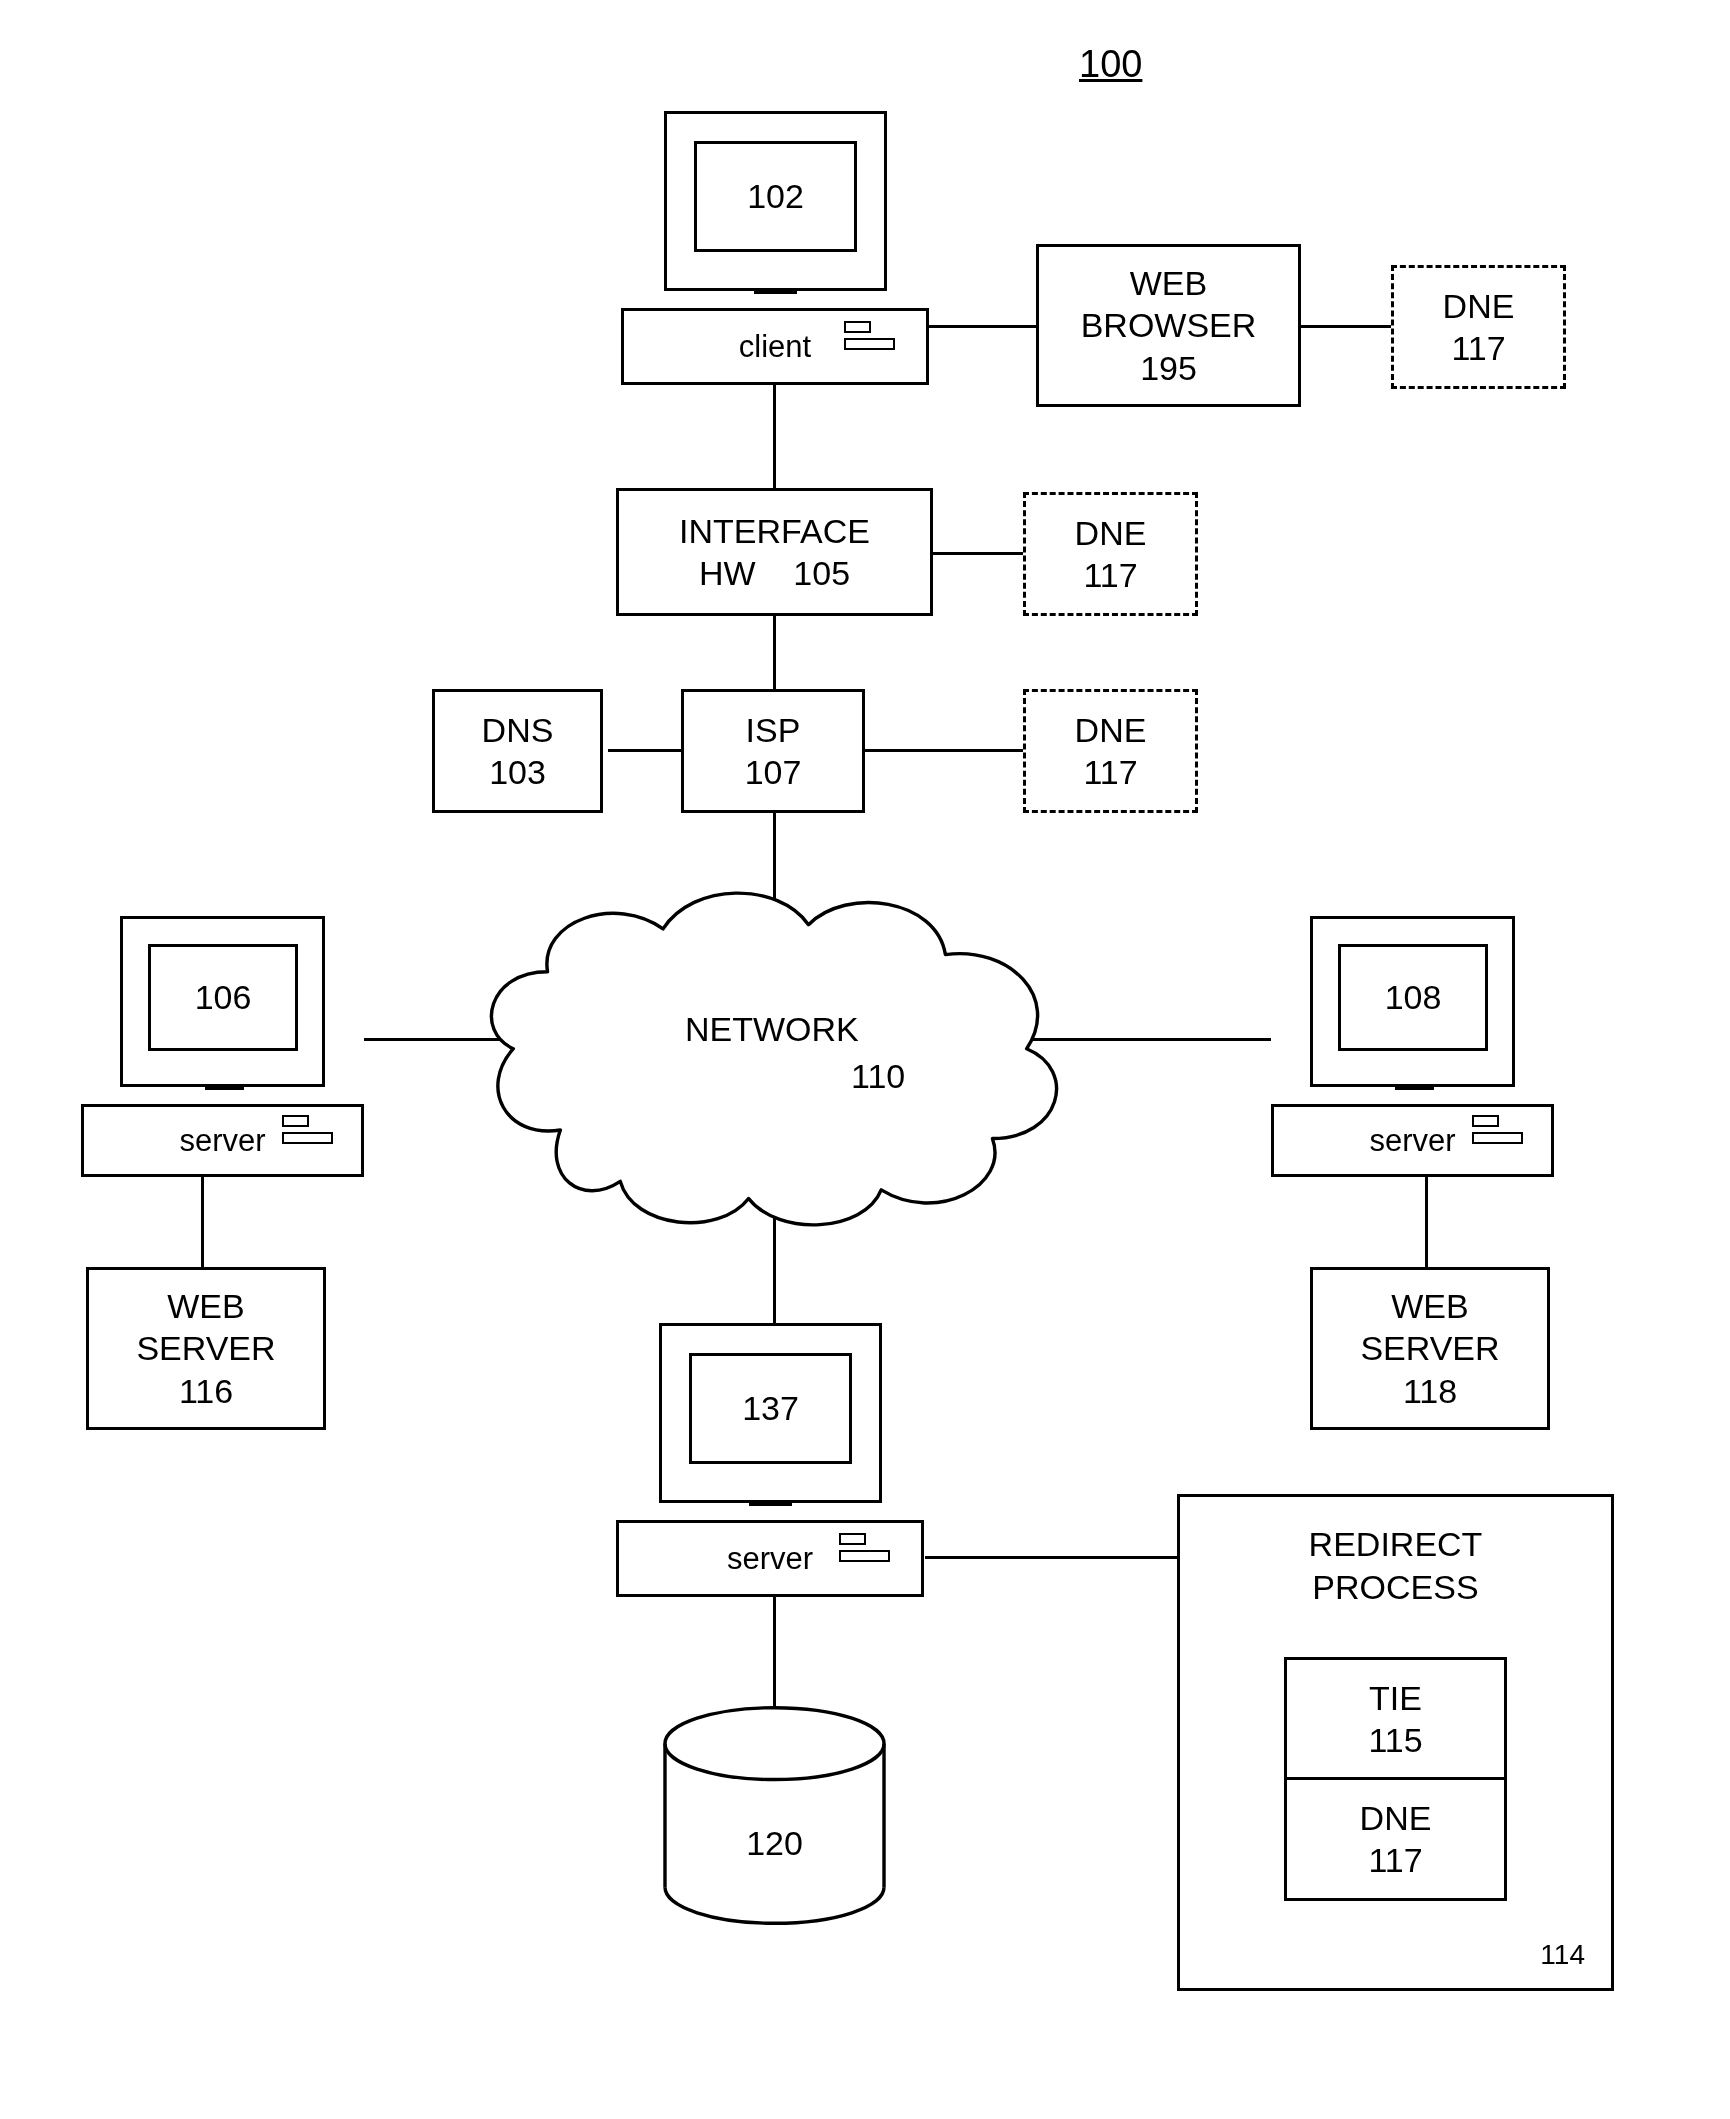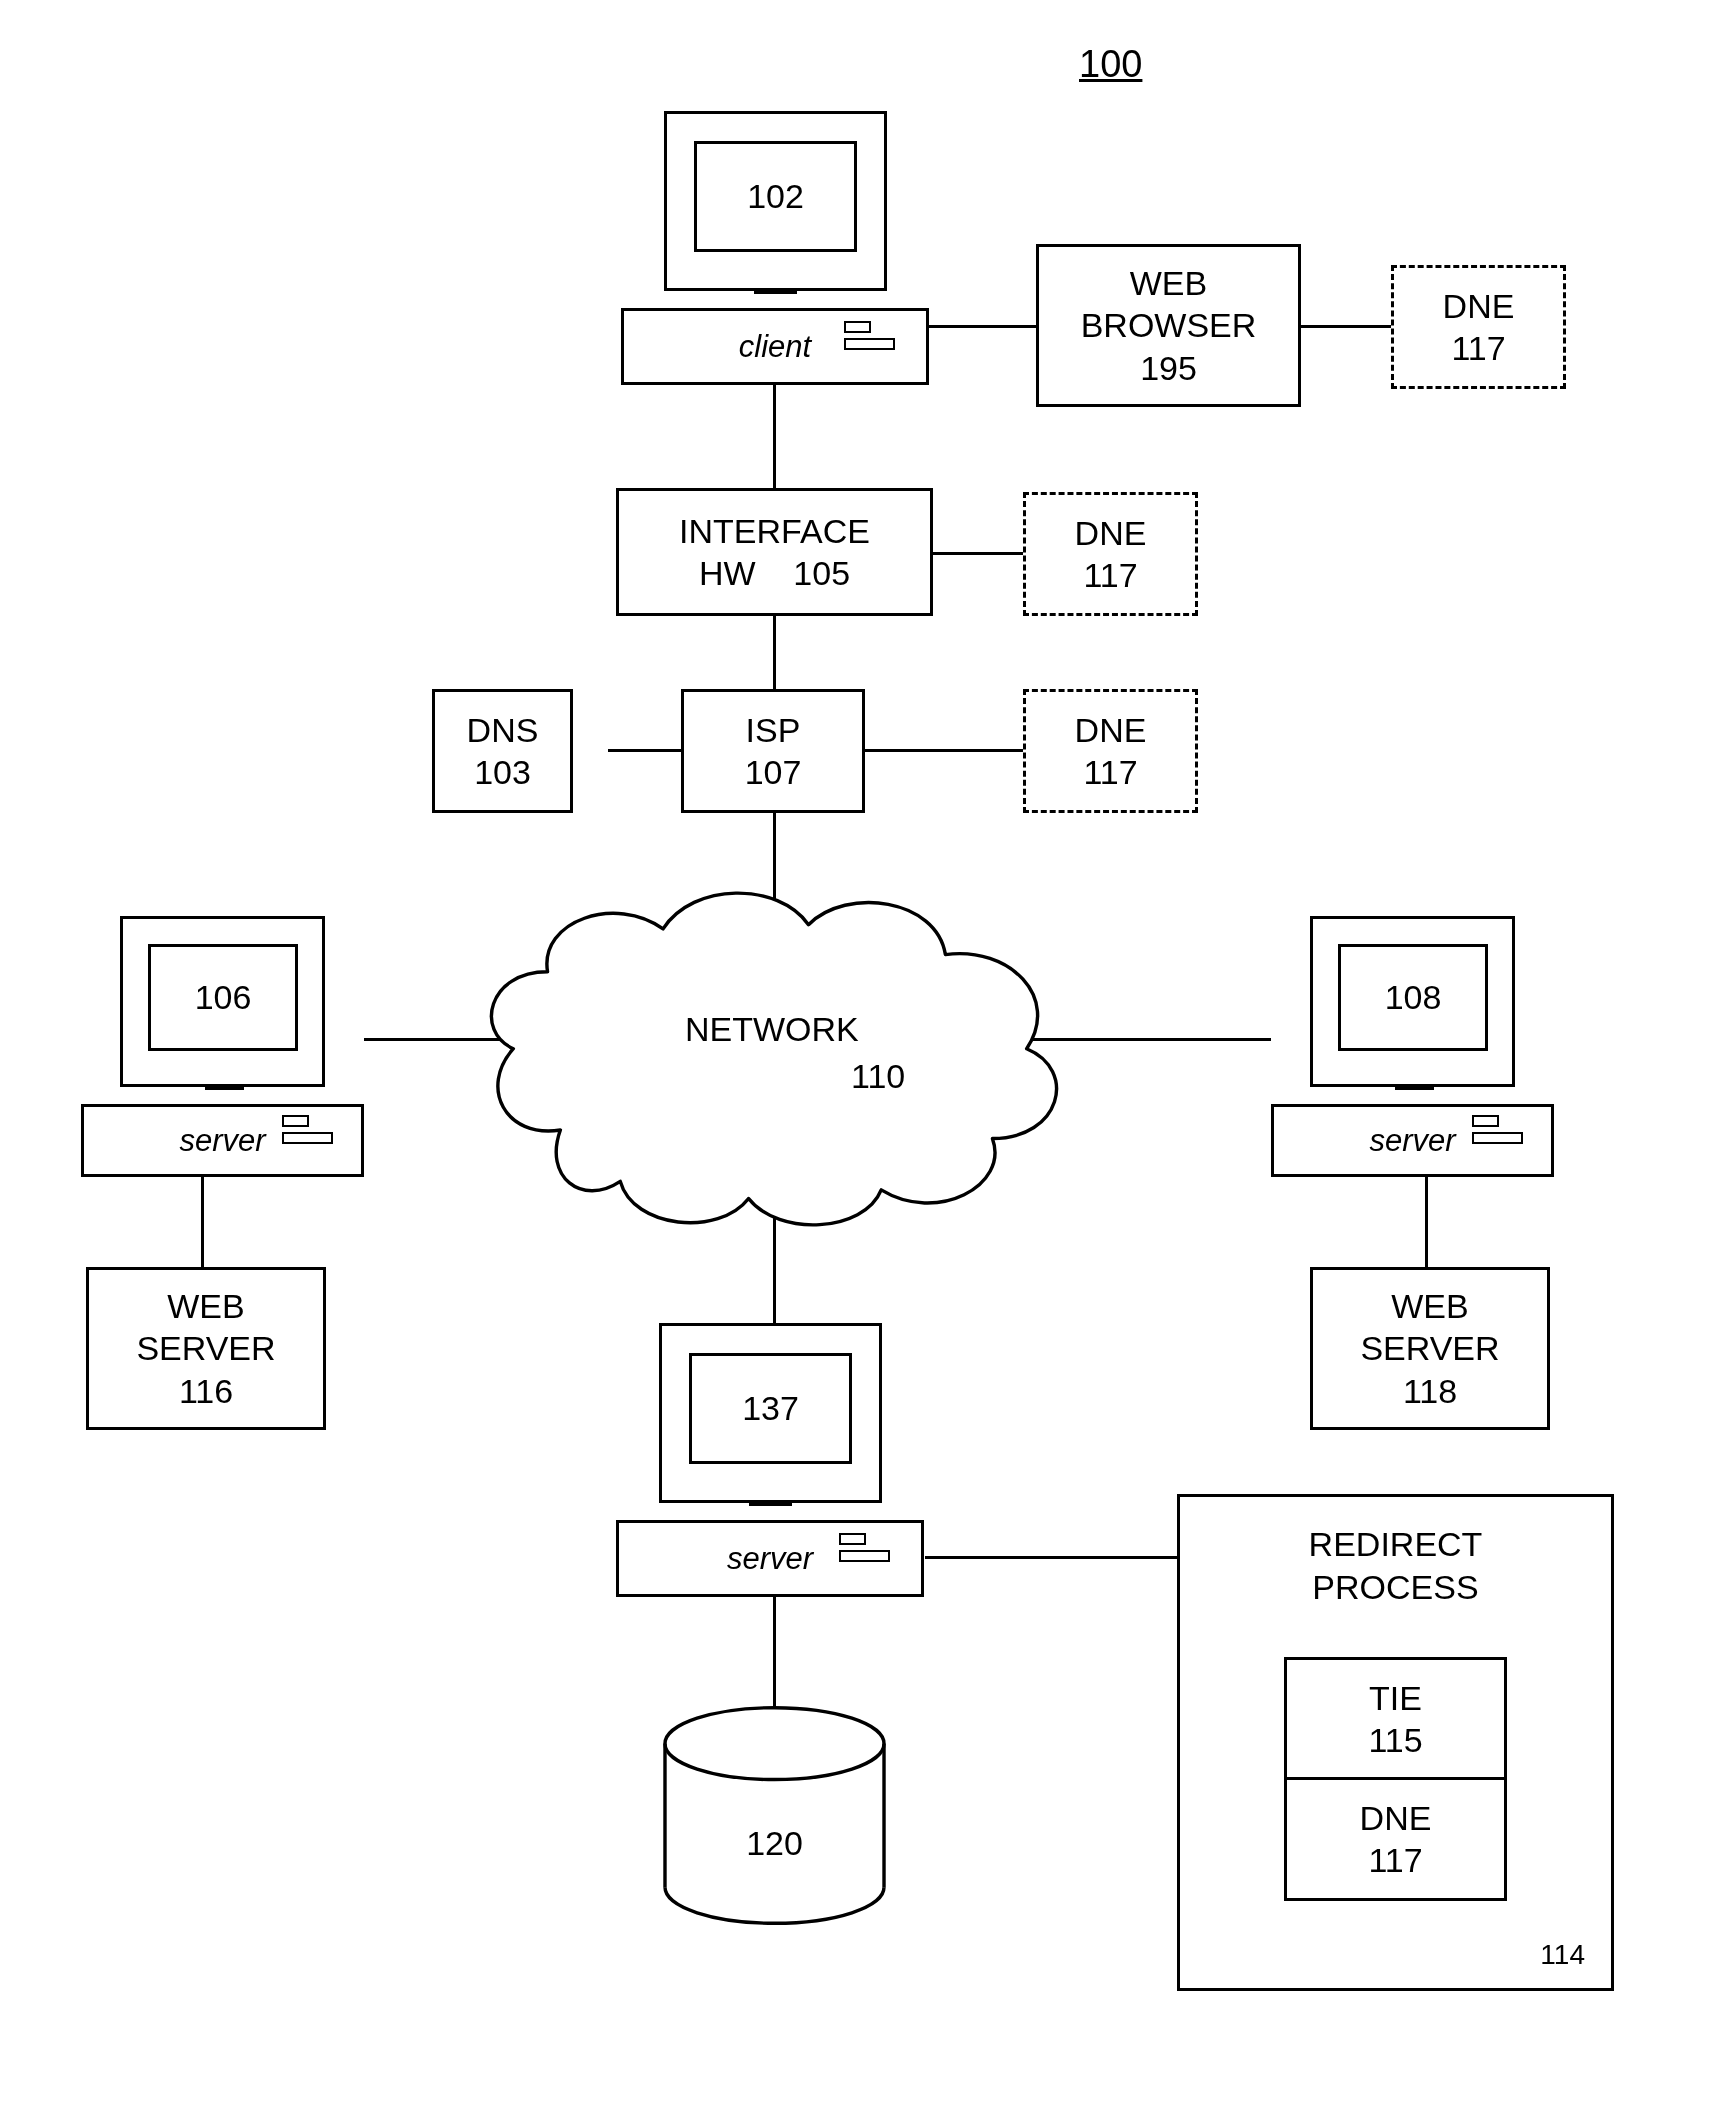--- a/index.html
+++ b/index.html
@@ -68,21 +68,20 @@
   }
   .computer .tower {
     position: absolute;
     border: 3.4px solid #000;
     background: #fff;
     box-sizing: border-box;
     display: flex;
     align-items: center;
     justify-content: center;
     font-size: 31px;
-    font-style: italic;
   }
   .computer .foot {
     position: absolute;
     background: #000;
     height: 3.4px;
   }
   .computer .slot {
     position: absolute;
     border: 2.6px solid #000;
     box-sizing: border-box;
@@ -165,21 +164,21 @@
   <div class="box" style="left:616px; top:488px; width:317px; height:128px;">
     <span class="line">INTERFACE</span>
     <span class="line"><span>HW</span>&nbsp;&nbsp;&nbsp;&nbsp;<span>105</span></span>
   </div>
 
   <div class="box dashed" style="left:1023px; top:492px; width:175px; height:124px;">
     <span class="line">DNE</span>
     <span class="line">117</span>
   </div>
 
-  <div class="box" style="left:432px; top:689px; width:141px; height:124px;">
+  <div class="box" style="left:432px; top:689px; width:171px; height:124px;">
     <span class="line">DNS</span>
     <span class="line">103</span>
   </div>
 
   <div class="box" style="left:681px; top:689px; width:184px; height:124px;">
     <span class="line">ISP</span>
     <span class="line">107</span>
   </div>
 
   <div class="box dashed" style="left:1023px; top:689px; width:175px; height:124px;">

